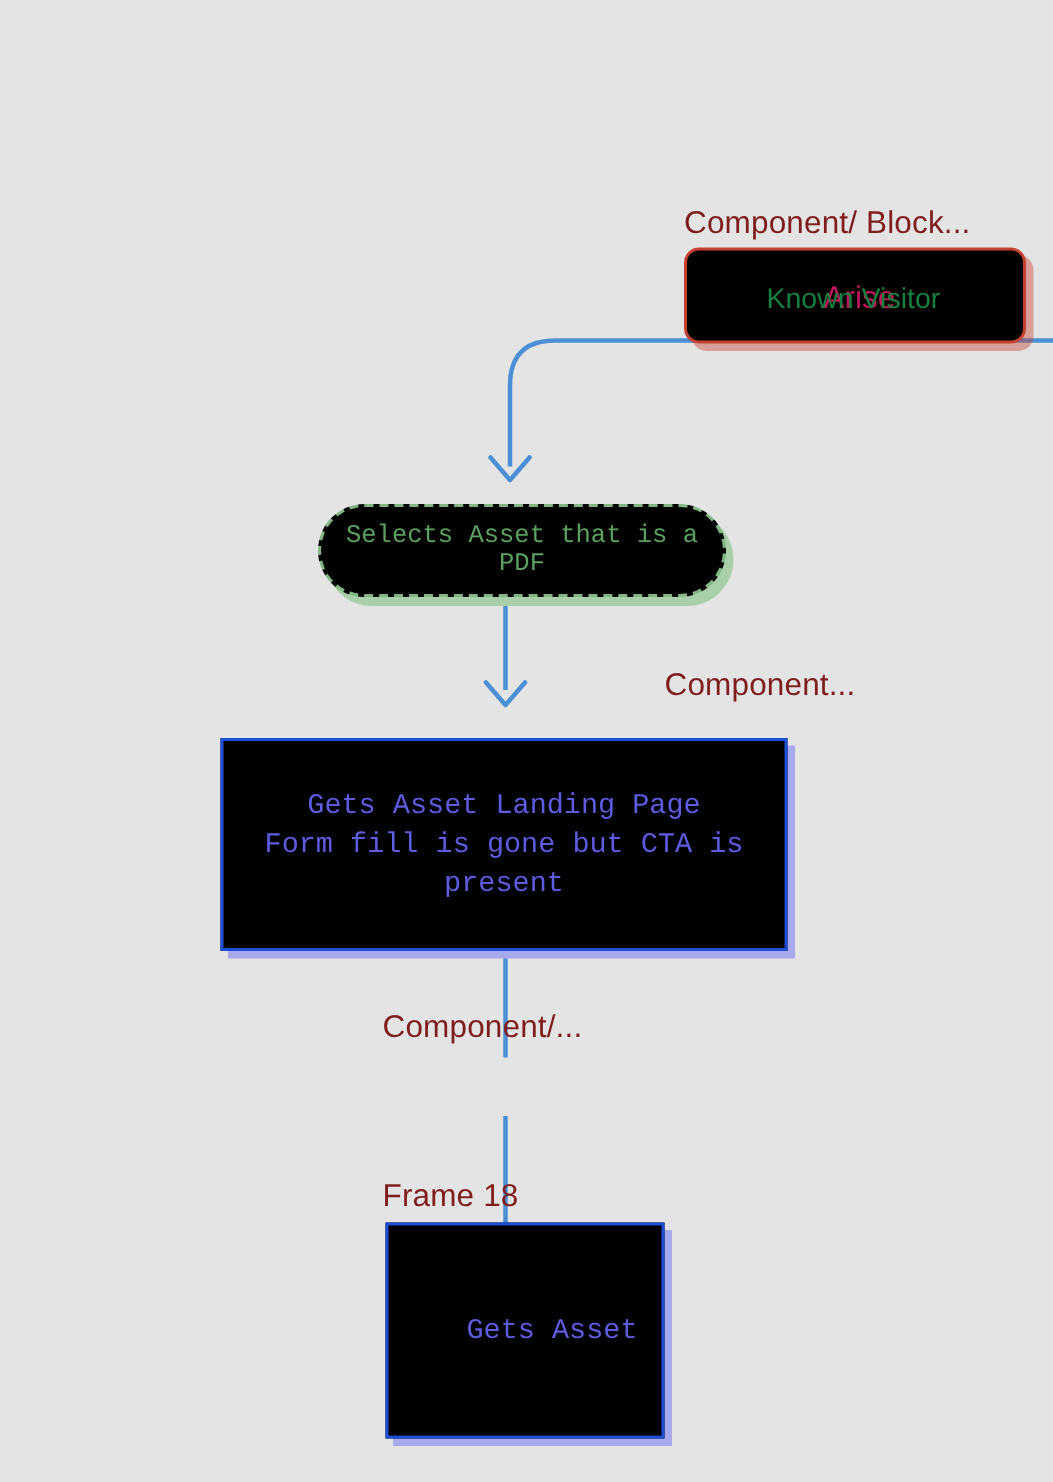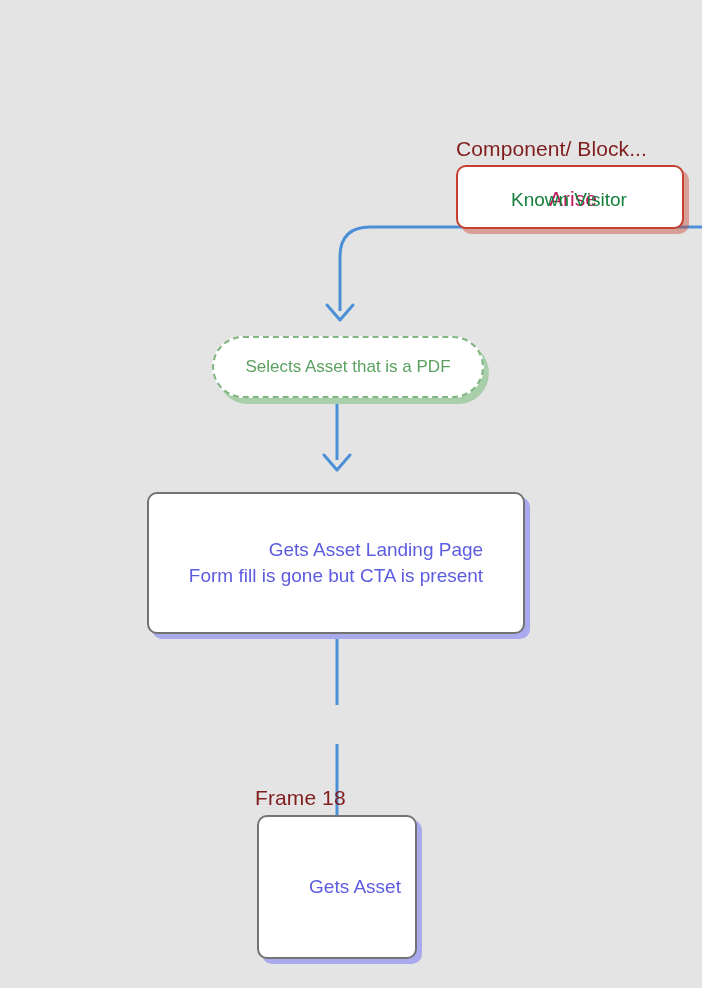--- a/index.html
+++ b/index.html
@@ -50,25 +50,26 @@
     color: #be185d;
     font-size: 21px;
     line-height: 26px;
     white-space: nowrap;
   }
 
   
   .node {
     position: absolute;
     box-sizing: border-box;
-    background: #ffffff;
+    background: #000000;
     display: flex;
     align-items: center;
     justify-content: center;
-    text-align: right;
+    text-align: center;
+    font-family: Liberation Mono, monospace;
   }
 
   
   .node-red {
     border: 2px solid #c5402f;
     border-radius: 10px;
     box-shadow: 5px 5px 0 0 rgba(197, 64, 47, 0.42);
     color: #c5402f;
     font-size: 19px;
   }
@@ -77,22 +78,22 @@
   .node-green {
     border: 2px dashed #81b683;
     border-radius: 999px;
     box-shadow: 5px 6px 0 0 #a8cfa9;
     color: #5aa15f;
     font-size: 17px;
   }
 
   
   .node-indigo {
-    border: 2px solid #737373;
-    border-radius: 10px;
+    border: 2px solid #1d4ed8;
+    border-radius: 0;
     box-shadow: 5px 5px 0 0 #a9a9ee;
     color: #5c5ce0;
     font-size: 19px;
     line-height: 26px;
   }
 
   .node-label {
     padding: 0 14px;
     white-space: pre-line;
   }
@@ -119,37 +120,39 @@
     <path d="M 337 400 L 337 460" fill="none" stroke="#4b90d6" stroke-width="3"></path>
     <polyline points="324,455 337,470 350,455" fill="none" stroke="#4b90d6" stroke-width="3" stroke-linecap="round" stroke-linejoin="round"></polyline>
 
     <path d="M 337 634 L 337 705" fill="none" stroke="#4b90d6" stroke-width="3"></path>
 
     <path d="M 337 744 L 337 816" fill="none" stroke="#4b90d6" stroke-width="3"></path>
   </svg>
 
   <div class="group-label" style="left:456px; top:136px;">Component/ Block...</div>
 
+  <div class="group-label" style="left:443px; top:444px;">Component...</div>
 
+  <div class="group-label" style="left:255px; top:672px;">Component/...</div>
 
   <div class="group-label" style="left:255px; top:785px;">Frame 18</div>
 
   <div class="ghost-label" style="left:549px; top:186px; z-index:3;">Arise</div>
 
   <div class="node node-red" style="left:456px; top:165px; width:228px; height:64px; z-index:2;">
   </div>
   <div class="overlay-text" style="left:511px; top:189px;">Known Visitor</div>
 
   <div class="node node-green" style="left:212px; top:336px; width:272px; height:62px; z-index:2;">
     <span class="node-label">Selects Asset that is a PDF</span>
   </div>
 
   <div class="node node-indigo" style="left:147px; top:492px; width:378px; height:142px; z-index:2;">
     <span class="node-label">Gets Asset Landing Page
 Form fill is gone but CTA is present</span>
   </div>
 
 
-  <div class="node node-indigo" style="left:257px; top:815px; width:160px; height:144px; z-index:2;padding-left:36px;">
+  <div class="node node-indigo" style="left:257px; top:815px; width:186px; height:144px; z-index:2;padding-left:36px;">
     <span class="node-label">Gets Asset</span>
   </div>
 
 </div>
 
 </body></html>

